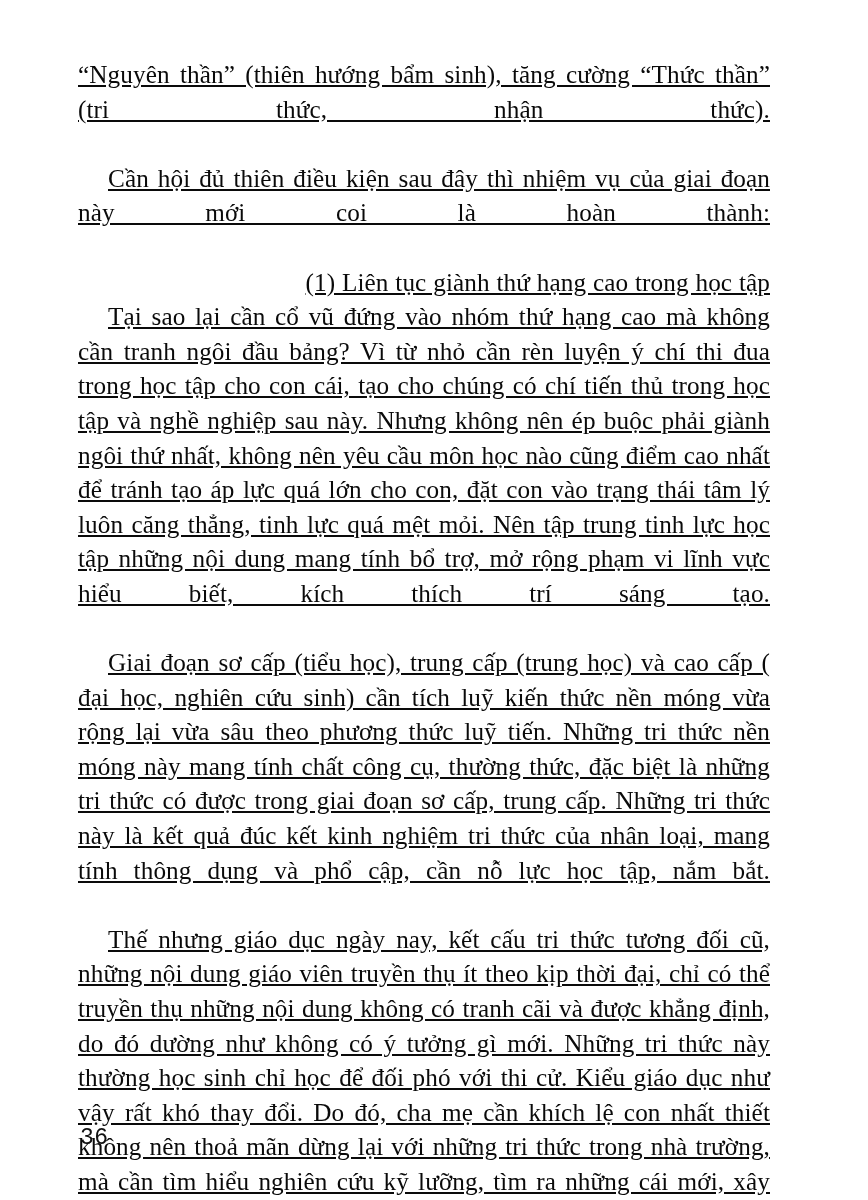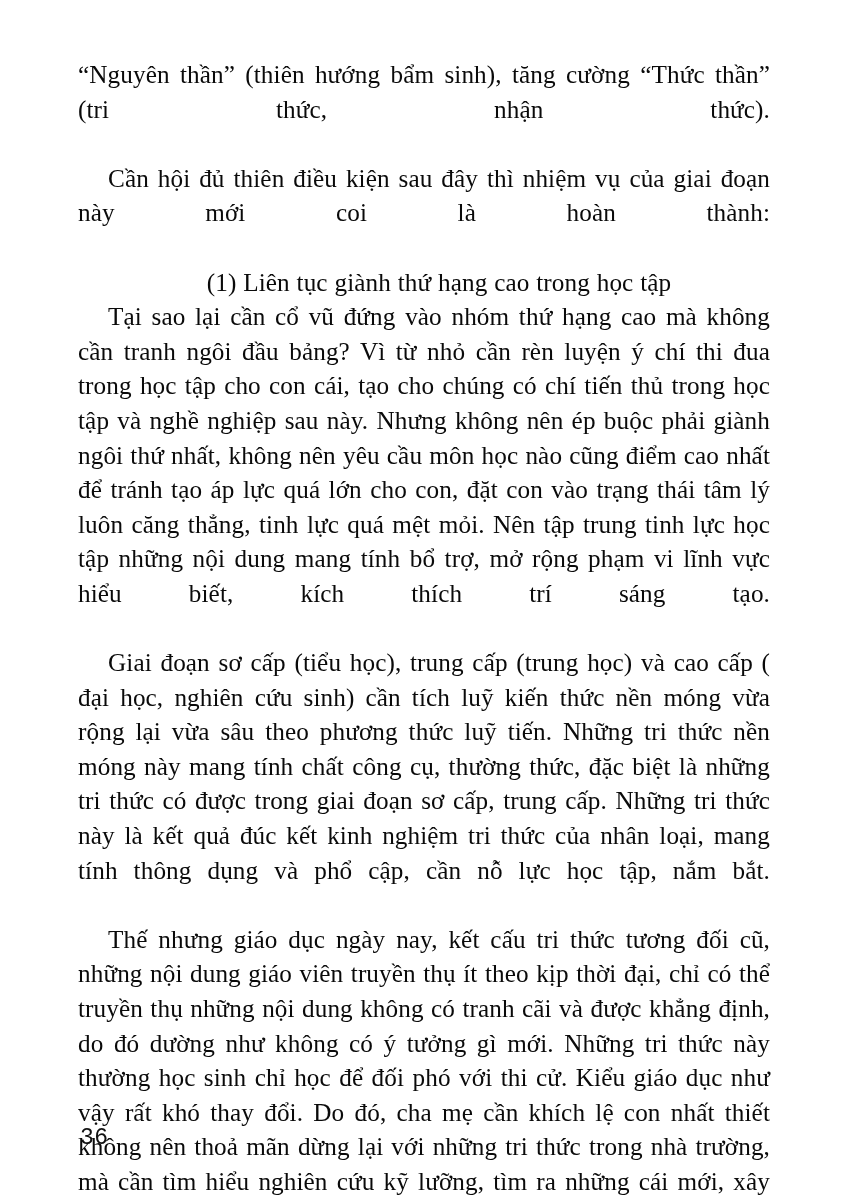--- a/index.html
+++ b/index.html
@@ -27,34 +27,35 @@
   }
   .para {
     margin: 0;
     font-size: 25.2px;
     line-height: 34.6px;
     text-align: justify;
     text-justify: inter-word;
     letter-spacing: 0.1px;
     word-spacing: 0.4px;
     color: #0a0a0a;
+    text-decoration: underline;
     -webkit-font-smoothing: none;
   }
   
   .para.flush {
     text-indent: 0;
   }
   
   .para.indent {
     text-indent: 30px;
   }
   
   .para.heading {
     text-indent: 30px;
-    text-align: center;
+    text-align: right;
   }
   
   .para::after {
     content: "";
     display: inline-block;
     width: 100%;
   }
   .para.no-stretch::after {
     content: none;
   }

